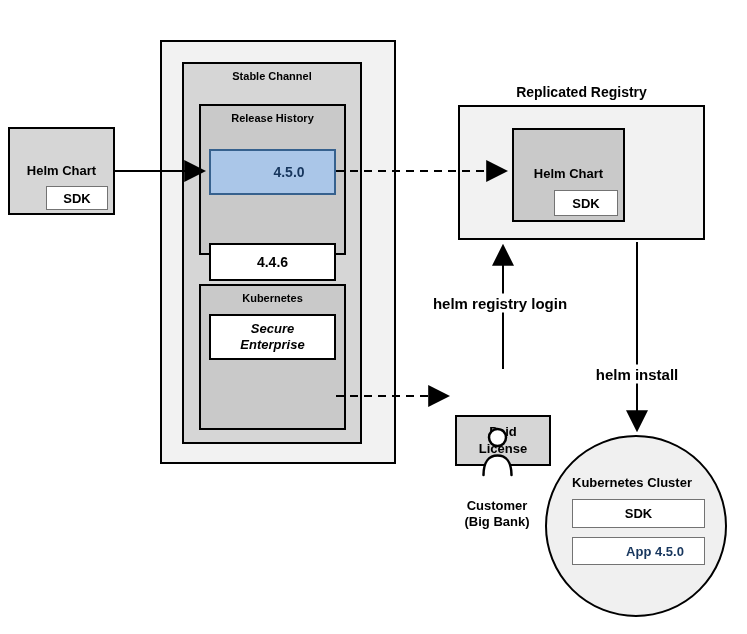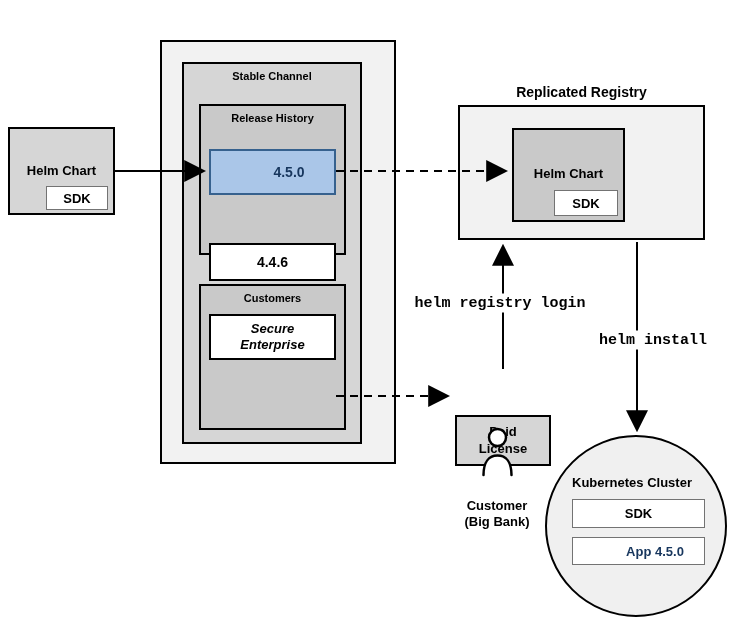--- a/index.html
+++ b/index.html
@@ -25,21 +25,21 @@
   .bg-white{background:#ffffff;}
   .title{font-weight:bold;font-size:14px;text-align:center;}
   .lbl{font-weight:bold;font-size:13px;text-align:center;}
   .top-label{position:absolute;left:0;right:0;top:6px;font-weight:bold;font-size:11px;text-align:center;}
   .center{display:flex;align-items:center;justify-content:center;font-weight:bold;font-size:13px;text-align:center;white-space:pre-line;line-height:1.25;}
   .version{display:flex;align-items:center;justify-content:center;font-weight:bold;font-size:14px;}
   .hl{background:var(--highlight-fill);border:2px solid var(--highlight-stroke);color:var(--highlight-text);padding-left:33px;}
   .edge-label{
     position:absolute;transform:translate(-50%,-50%);
     background:#fff;padding:1px 5px;white-space:nowrap;
-    font-family:Liberation Mono, monospace;
+    font-family:Liberation Sans, sans-serif;
     font-weight:bold;font-size:15px;z-index:6;
   }
   #arrows{position:absolute;left:0;top:0;z-index:5;pointer-events:none;}
   .arrow{stroke:var(--line);stroke-width:2;fill:none;}
   .dashed{stroke-dasharray:8 6;}
   .sdk{position:absolute;display:flex;align-items:center;justify-content:center;
        font-weight:bold;font-size:13px;background:#fff;border:1px solid #737373;box-sizing:border-box;}
 </style>
 </head>
 <body>
@@ -54,21 +54,21 @@
     <div class="top-label">Stable Channel</div>
   </div>
 
   <div class="box bg-group" style="left:199px;top:104px;width:147px;height:151px;">
     <div class="top-label">Release History</div>
   </div>
   <div class="box version hl" style="left:209px;top:149px;width:127px;height:46px;">4.5.0</div>
   <div class="box version bg-white" style="left:209px;top:203px;width:127px;height:38px;margin-top:40px;">4.4.6</div>
 
   <div class="box bg-group" style="left:199px;top:284px;width:147px;height:146px;">
-    <div class="top-label">Customers</div>
+    <div class="top-label">Kubernetes</div>
   </div>
   <div class="box center bg-white" style="left:209px;top:314px;width:127px;height:46px;font-style:italic;">Secure
 Enterprise</div>
 
   <div class="box bg-mid" style="left:8px;top:127px;width:107px;height:88px;">
     <div class="abs lbl" style="left:0;right:0;top:34px;">Helm Chart</div>
     <div class="sdk" style="right:5px;bottom:3px;width:62px;height:24px;">SDK</div>
   </div>
 
   <div class="box bg-light" style="left:458px;top:105px;width:247px;height:135px;"></div>
@@ -100,15 +100,15 @@
       </marker>
     </defs>
     <line class="arrow" x1="115" y1="171" x2="204" y2="171" marker-end="url(#ah)"></line>
     <line class="arrow dashed" x1="336" y1="171" x2="506" y2="171" marker-end="url(#ah)"></line>
     <line class="arrow dashed" x1="336" y1="396" x2="448" y2="396" marker-end="url(#ah)"></line>
     <line class="arrow" x1="503" y1="369" x2="503" y2="246" marker-end="url(#ah)"></line>
     <line class="arrow" x1="637" y1="242" x2="637" y2="430" marker-end="url(#ah)"></line>
   </svg>
 
   <div class="edge-label" style="left:500px;top:303px;">helm registry login</div>
-  <div class="edge-label" style="left:637px;top:340px;margin-left:16px;">helm install</div>
+  <div class="edge-label" style="left:637px;top:374px;">helm install</div>
 
 </div>
 
 </body></html>

